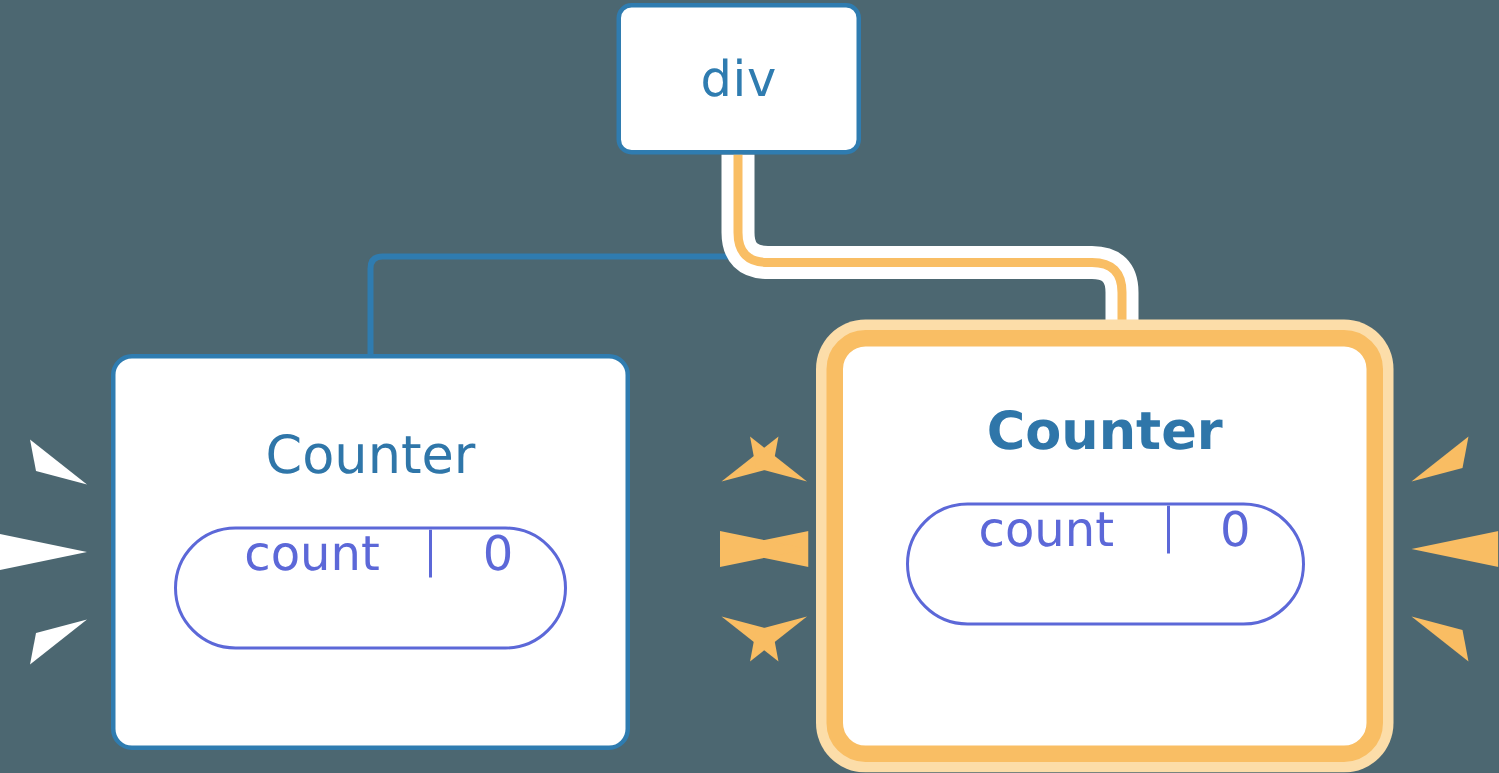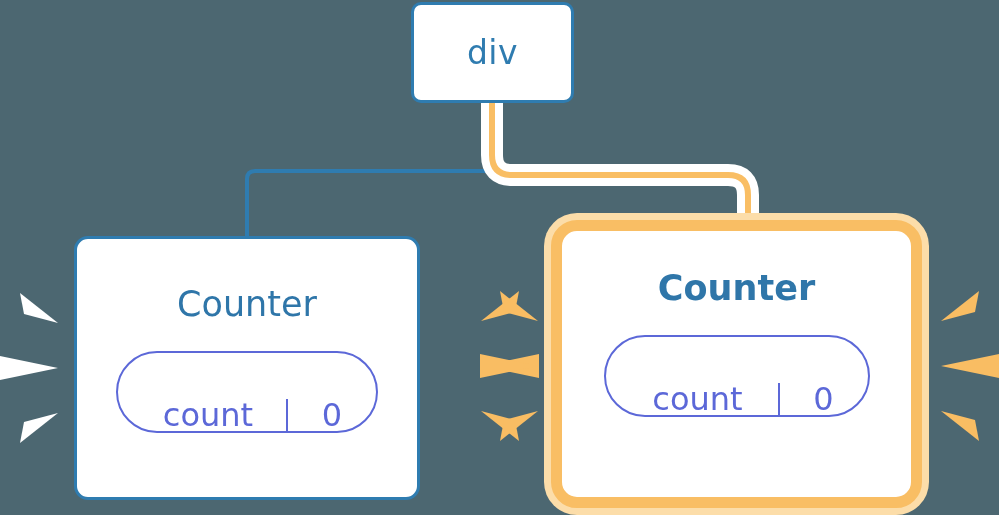--- a/index.html
+++ b/index.html
@@ -55,21 +55,21 @@
     padding-top:40px;
   }
   #node-counter-right .node-title{
     font-size:35px;color:#2f76a9;font-weight:700;line-height:1;
   }
 
   
   .state-pill{
     margin-top:29px;
     display:flex;
-    align-items:flex-end;
+    align-items:flex-start;
     border:2px solid #5c68d8;
     border-radius:999px;
     height:78px;
     background:#ffffff;
     overflow:hidden;
   }
   #node-counter-left .state-pill{width:258px;}
   #node-counter-right .state-pill{width:262px;}
 
   .state-key,.state-val{

